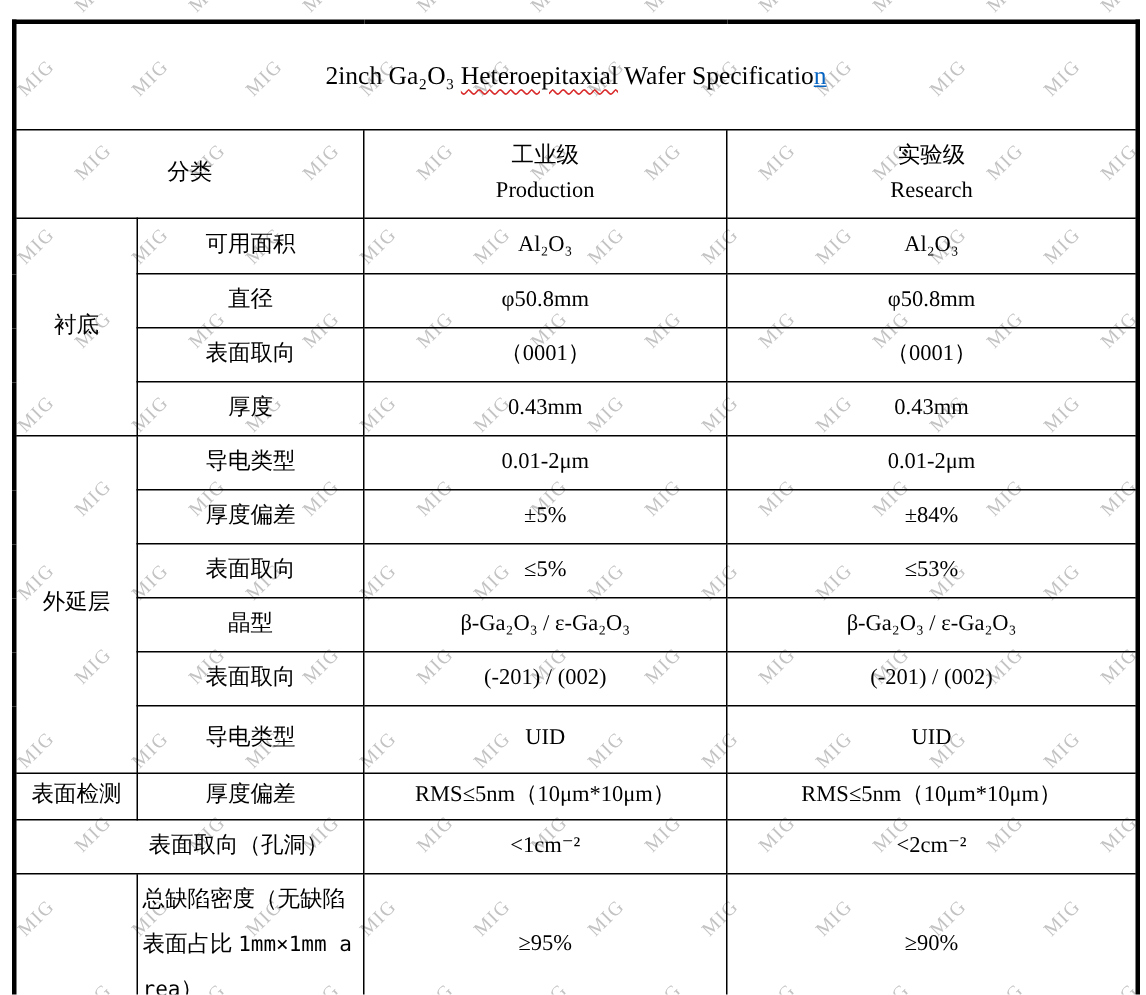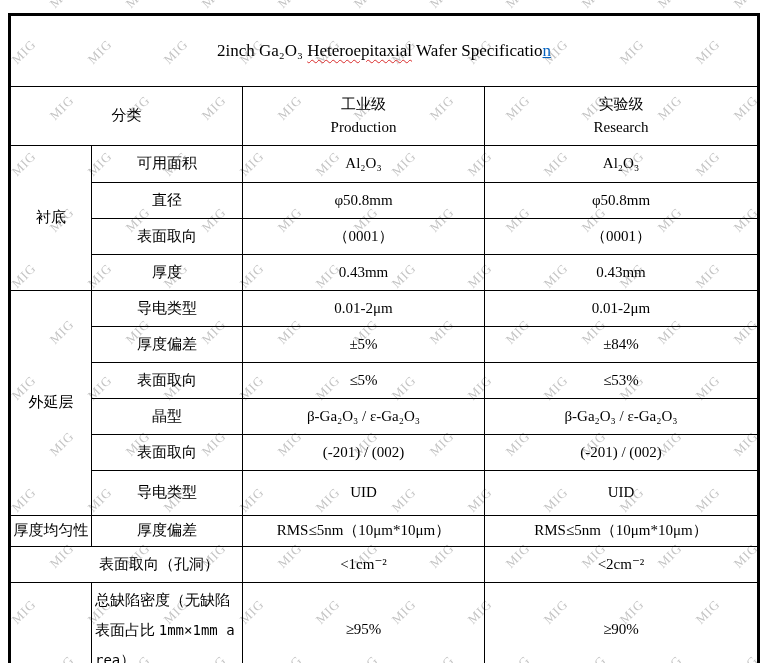--- a/index.html
+++ b/index.html
@@ -262,21 +262,21 @@
       <td>(-201) / (002)</td>
       <td>(-201) / (002)</td>
     </tr>
     <tr style="height:45px">
       <td>导电类型</td>
       <td>UID</td>
       <td>UID</td>
     </tr>
 
     <tr style="height:31px">
-      <td>厚度均匀性</td>
+      <td>表面检测</td>
       <td>厚度偏差</td>
       <td>RMS≤5nm（10μm*10μm）</td>
       <td>RMS≤5nm（10μm*10μm）</td>
     </tr>
 
     <tr style="height:36px">
       <td colspan="2" class="span-label">表面取向（孔洞）</td>
       <td>&lt;1cm⁻²</td>
       <td>&lt;2cm⁻²</td>
     </tr>

